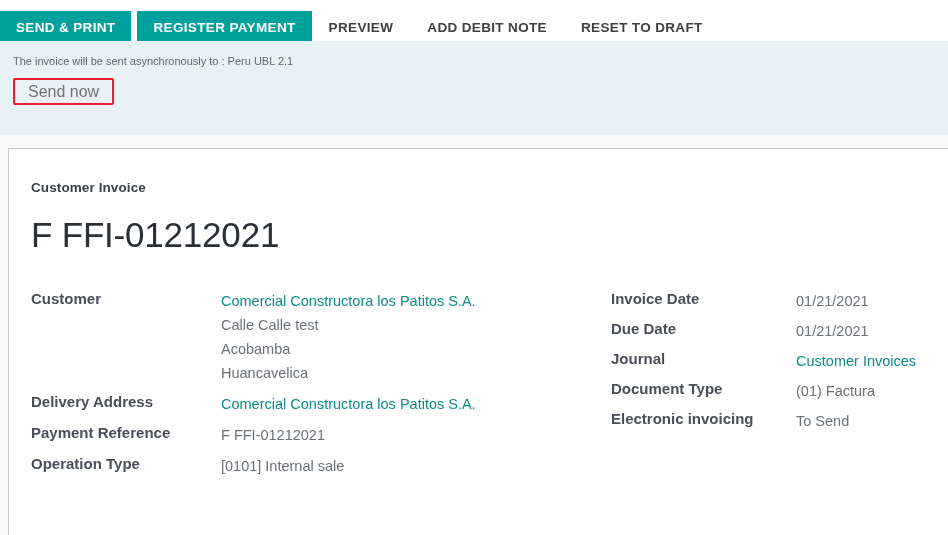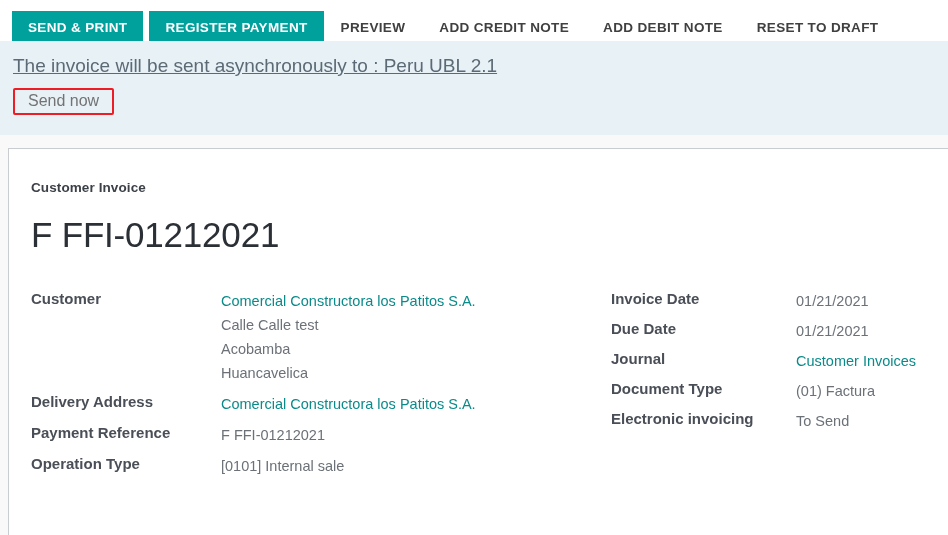--- a/index.html
+++ b/index.html
@@ -25,21 +25,20 @@
   
   .statusbar {
     position: absolute;
     left: 0; top: 0;
     width: 948px;
     height: 57px;
     background: #ffffff;
     border-bottom: 1px solid #d8dadd;
     display: flex;
     align-items: center;
-    padding-left: 12px;
   }
 
   .btn-action {
     height: 34px;
     display: inline-flex;
     align-items: center;
     justify-content: center;
     font-size: 13.5px;
     font-weight: 700;
     letter-spacing: .35px;
@@ -63,25 +62,24 @@
   
   .alert-strip {
     position: absolute;
     left: 0; top: 41px;
     width: 948px;
     height: 94px;
     background: #e7f1f6;
     padding: 14px 0 0 13px;
   }
   .alert-text {
-    font-size: 19px;
+    font-size: 11px;
     color: #5c6a75;
     line-height: 1.2;
     white-space: nowrap;
-    text-decoration: underline;
   }
   .send-now-wrap {
     margin-top: 10px;
     display: inline-block;
     border: 2px solid #ee1c25;
     border-radius: 2px;
     padding: 0;
   }
   .btn-send-now {
     display: inline-flex;
@@ -185,21 +183,20 @@
 </style>
 </head>
 <body>
 
 <div id="app">
 
   <div class="statusbar">
     <button class="btn-action primary">SEND &amp; PRINT</button>
     <button class="btn-action primary">REGISTER PAYMENT</button>
     <button class="btn-action secondary">PREVIEW</button>
-    <button class="btn-action secondary">ADD CREDIT NOTE</button>
     <button class="btn-action secondary">ADD DEBIT NOTE</button>
     <button class="btn-action secondary">RESET TO DRAFT</button>
   </div>
 
   <div class="alert-strip">
     <div class="alert-text">The invoice will be sent asynchronously to : Peru UBL 2.1</div>
     <div class="send-now-wrap">
       <button class="btn-send-now">Send now</button>
     </div>
   </div>

